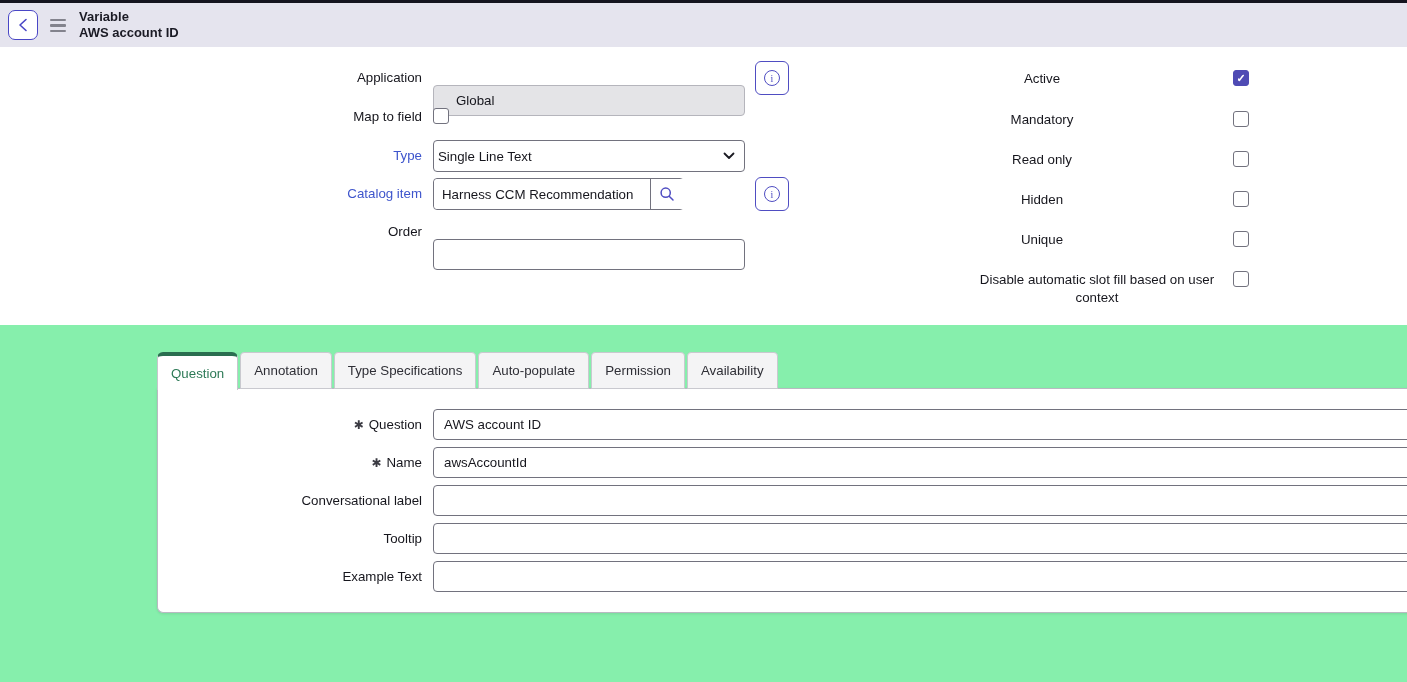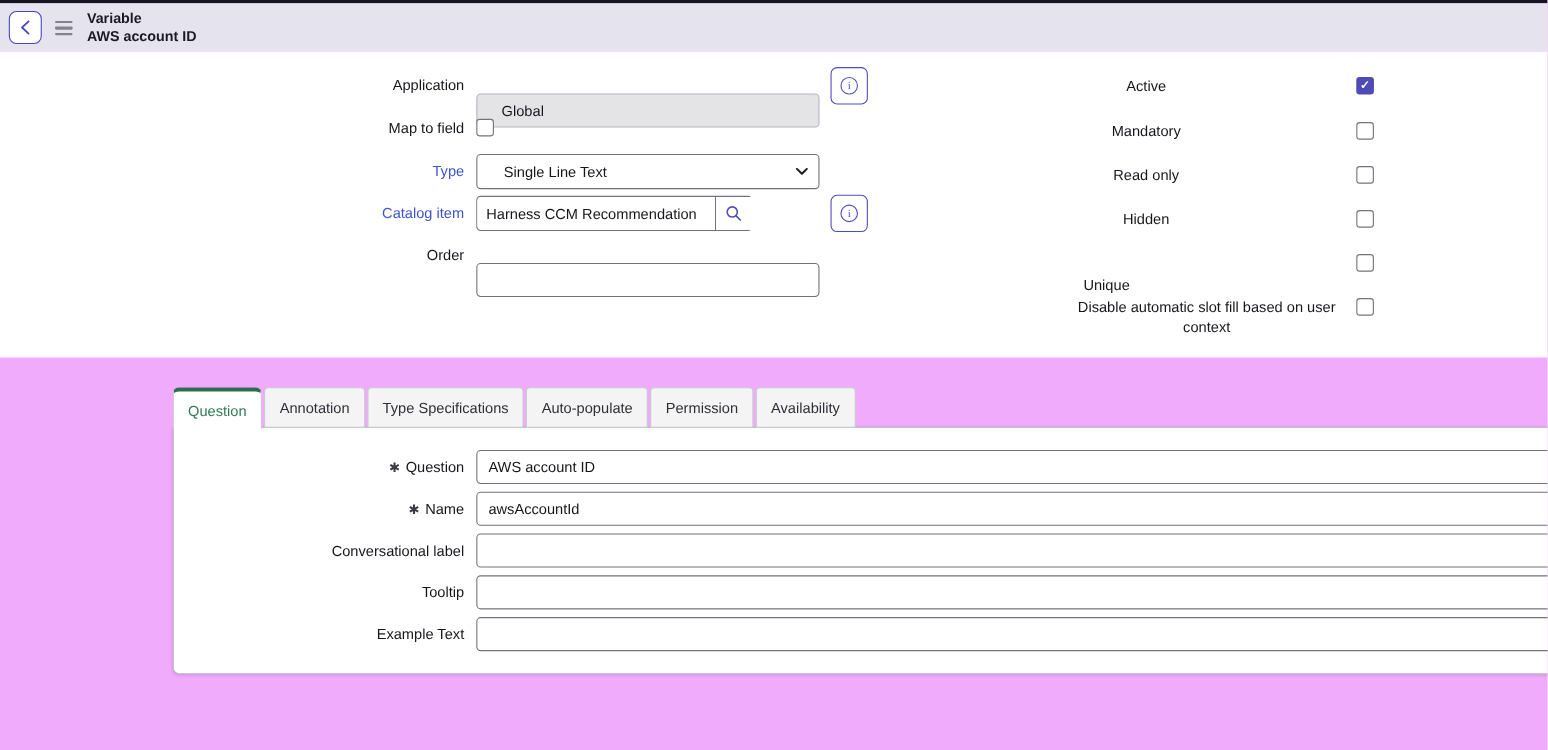--- a/index.html
+++ b/index.html
@@ -1,18 +1,18 @@
 <!DOCTYPE html>
 <html><head>
 <meta charset="utf-8">
 <style>
   * { margin:0; padding:0; box-sizing:border-box; }
   html,body { width:1407px; height:682px; overflow:hidden; background:#f7f7f9;
               font-family:"Liberation Sans", sans-serif; }
-  .screen { position:relative; width:1407px; height:682px; overflow:hidden; background:#f0abfc; }
+  .screen { position:relative; width:1407px; height:682px; overflow:hidden; background:#86efac; }
 
   
   .topline { position:absolute; left:0; top:0; width:100%; height:3px; background:#14141f; }
   .header { position:absolute; left:0; top:3px; width:100%; height:44px; background:#e5e4ee; }
   .back-btn { position:absolute; left:8px; top:7px; width:30px; height:30px; background:#fff;
               border:1px solid #4946c6; border-radius:7px; display:flex; align-items:center;
               justify-content:center; cursor:pointer; }
   .hamburger { position:absolute; left:50px; top:16px; width:16px; height:13px; display:flex;
                flex-direction:column; justify-content:space-between; cursor:pointer; }
   .hamburger i { display:block; height:2.4px; background:#83838d; border-radius:1px; }
@@ -37,21 +37,21 @@
                 font-weight:bold; line-height:1; }
   .cb:not(.checked) span { display:none; }
   .info-btn { position:absolute; left:755px; width:34px; height:34px; background:#fff;
               border:1px solid #4f4dc2; border-radius:6px; display:flex; align-items:center;
               justify-content:center; cursor:pointer; }
   .info-circle { width:16px; height:16px; border:1.4px solid #4f4dc2; border-radius:50%;
                  color:#4f4dc2; font-size:10px; font-style:normal; display:flex;
                  align-items:center; justify-content:center; font-family:"Liberation Serif", serif; }
   .select { position:absolute; left:433px; width:312px; height:32px; border:1px solid #72727e;
             border-radius:4px; background:#fff; font-size:13.3px; color:#16161d;
-            display:flex; align-items:center; padding:0 28px 0 24px; cursor:pointer; }
+            display:flex; align-items:center; padding:0 28px 0 4px; cursor:pointer; }
   .select svg { position:absolute; right:9px; top:11px; }
   .ref-wrap { position:absolute; left:433px; width:251px; height:32px; border:1px solid #72727e;
               border-radius:4px; background:#fff; }
   .ref-wrap input { position:absolute; left:0; top:0; width:277px; height:30px; border:none;
                     border-radius:4px 0 0 4px; font-family:"Liberation Sans", sans-serif;
                     font-size:13.3px; color:#16161d; padding:0 8px; outline:none; }
   .ref-search { position:absolute; right:0; top:0; width:33px; height:30px;
                 border-left:1px solid #72727e; display:flex; align-items:center;
                 justify-content:center; cursor:pointer; background:#fff; border-radius:0 4px 4px 0; }
 
@@ -144,21 +144,21 @@
 
   <div class="flag-lbl" style="left:862px; top:111px; width:360px;">Mandatory</div>
   <div class="cb" style="left:1233px; top:111px"></div>
 
   <div class="flag-lbl" style="left:862px; top:151px; width:360px;">Read only</div>
   <div class="cb" style="left:1233px; top:151px"></div>
 
   <div class="flag-lbl" style="left:862px; top:191px; width:360px;">Hidden</div>
   <div class="cb" style="left:1233px; top:191px"></div>
 
-  <div class="flag-lbl" style="left:826px; top:231px; width:360px;margin-top:20px;">Unique</div>
+  <div class="flag-lbl" style="left:862px; top:231px; width:360px;">Unique</div>
   <div class="cb" style="left:1233px; top:231px"></div>
 
   <div class="flag-lbl" style="left:972px; top:271px; width:250px;">Disable automatic slot fill based on user context</div>
   <div class="cb" style="left:1233px; top:271px"></div>
 
   <nav class="tabs">
     <div class="tab active">Question</div>
     <div class="tab">Annotation</div>
     <div class="tab">Type Specifications</div>
     <div class="tab">Auto-populate</div>

